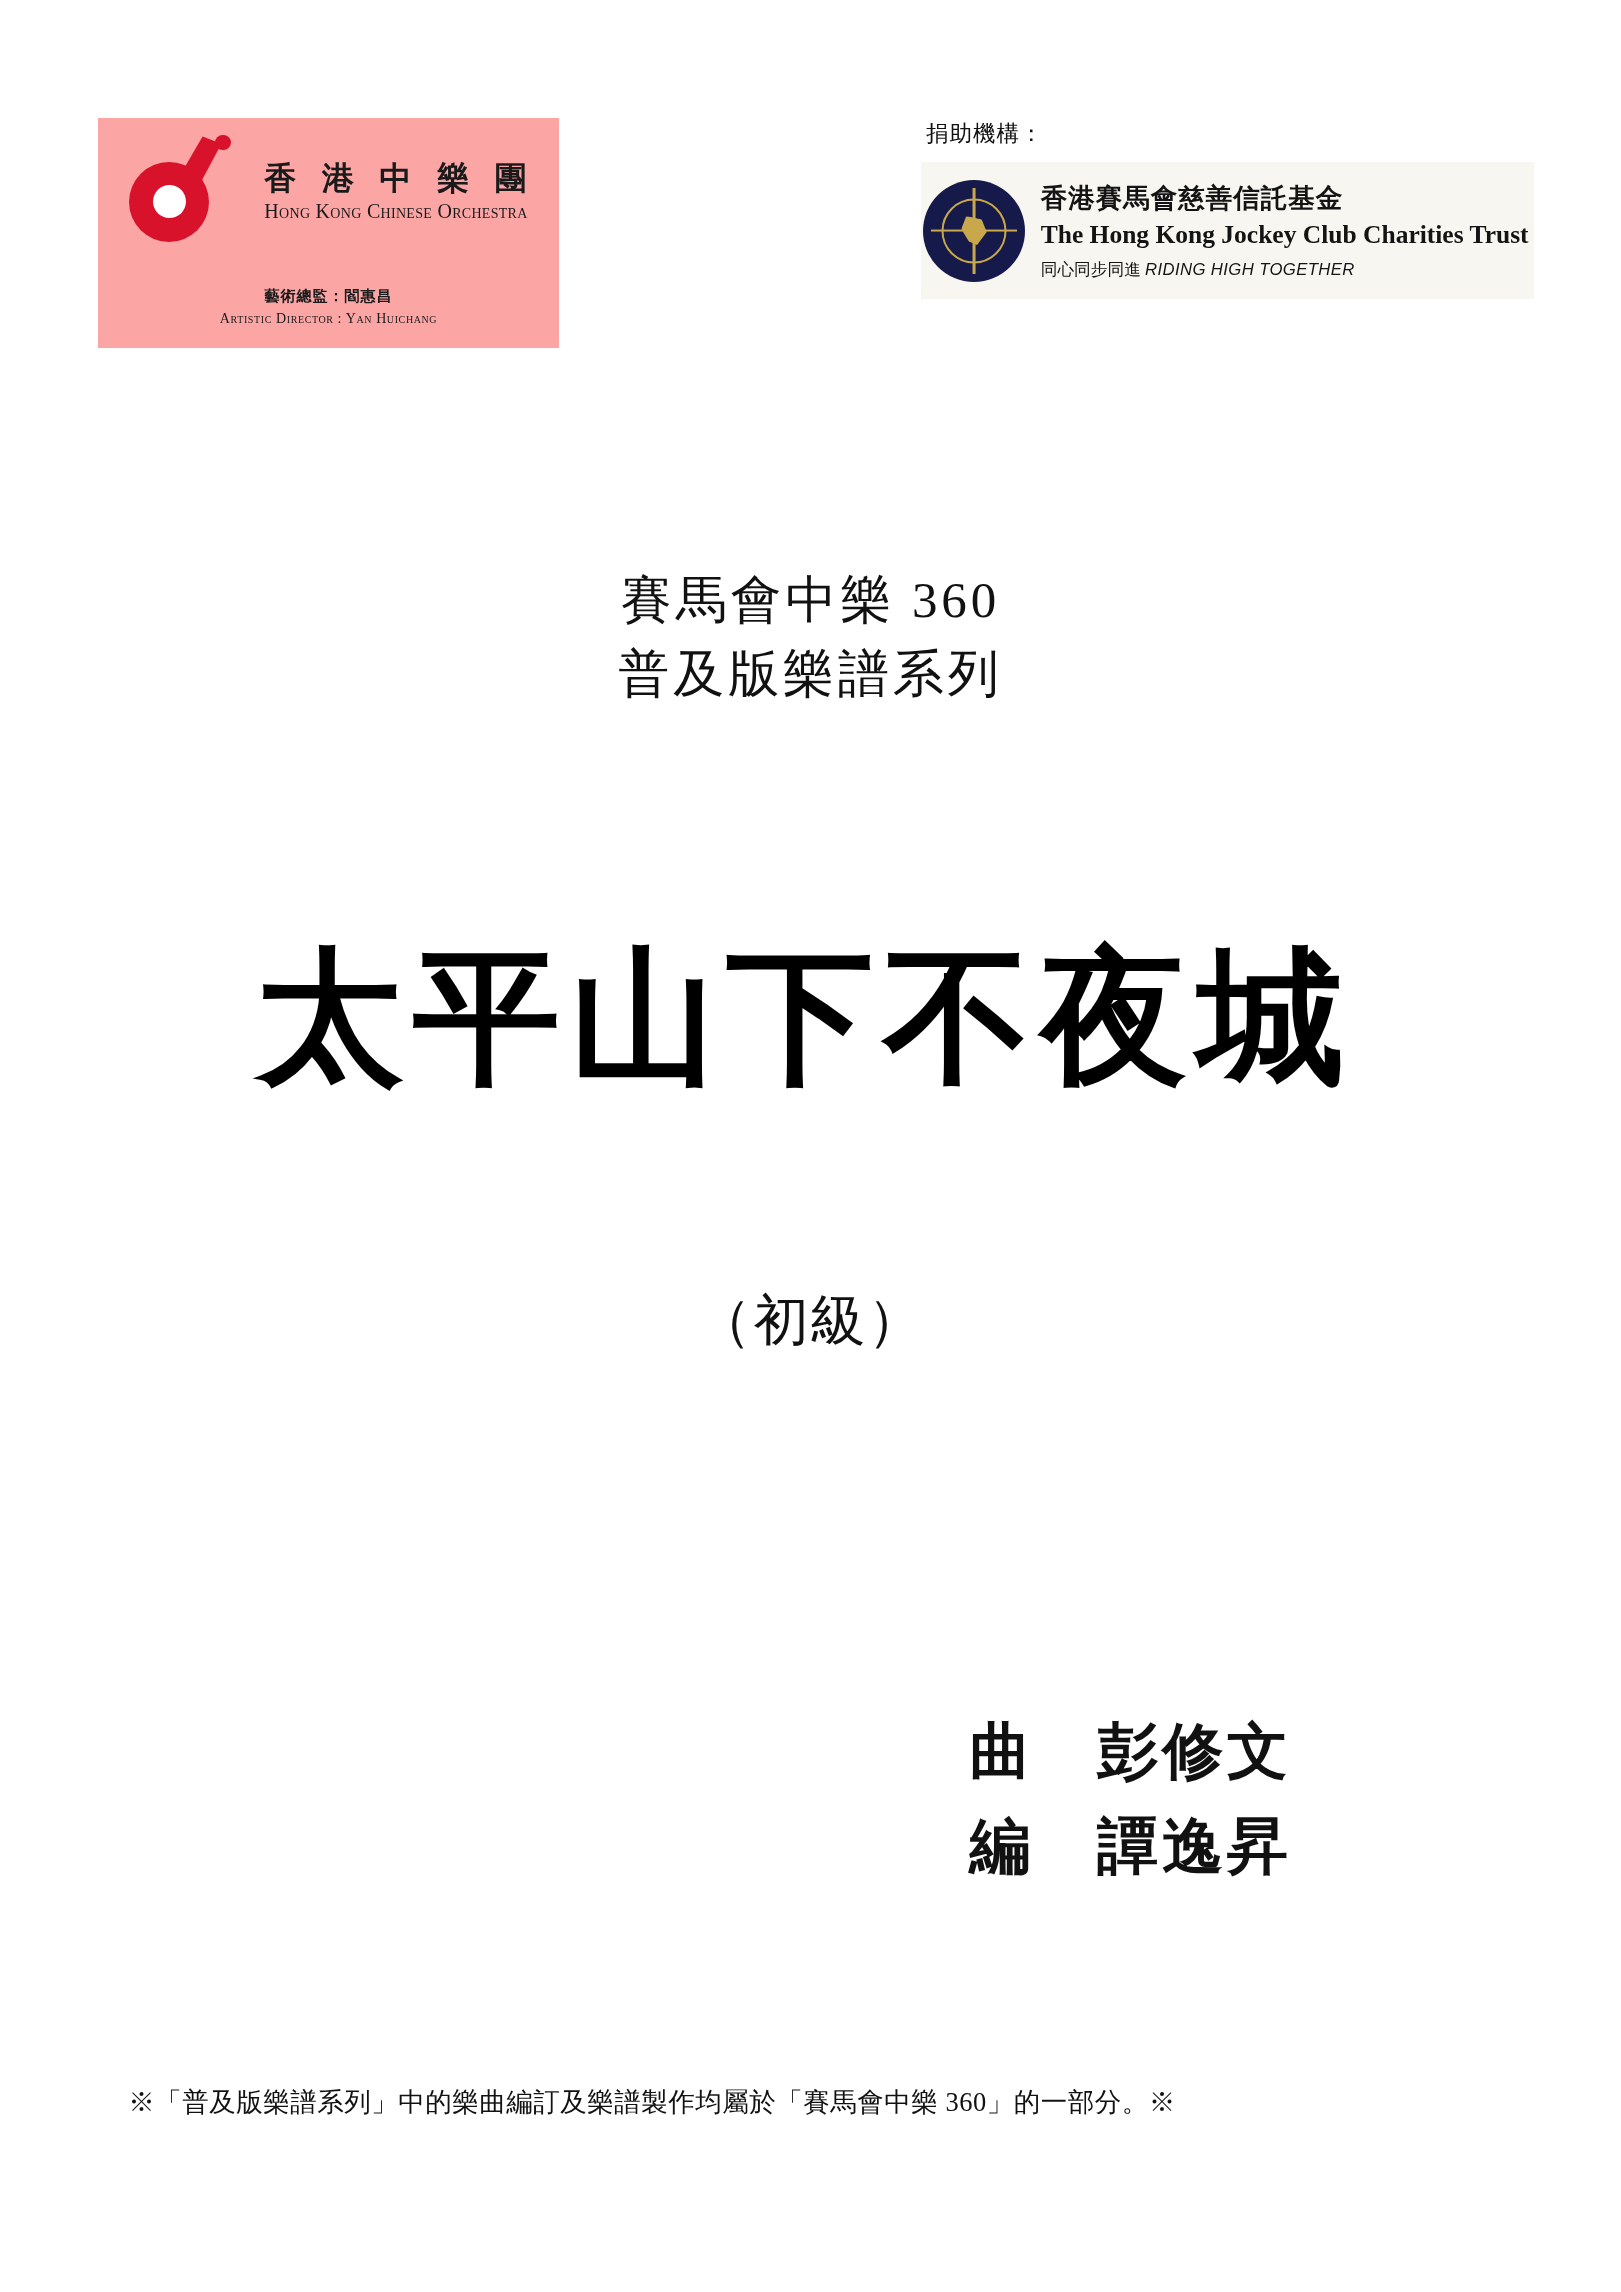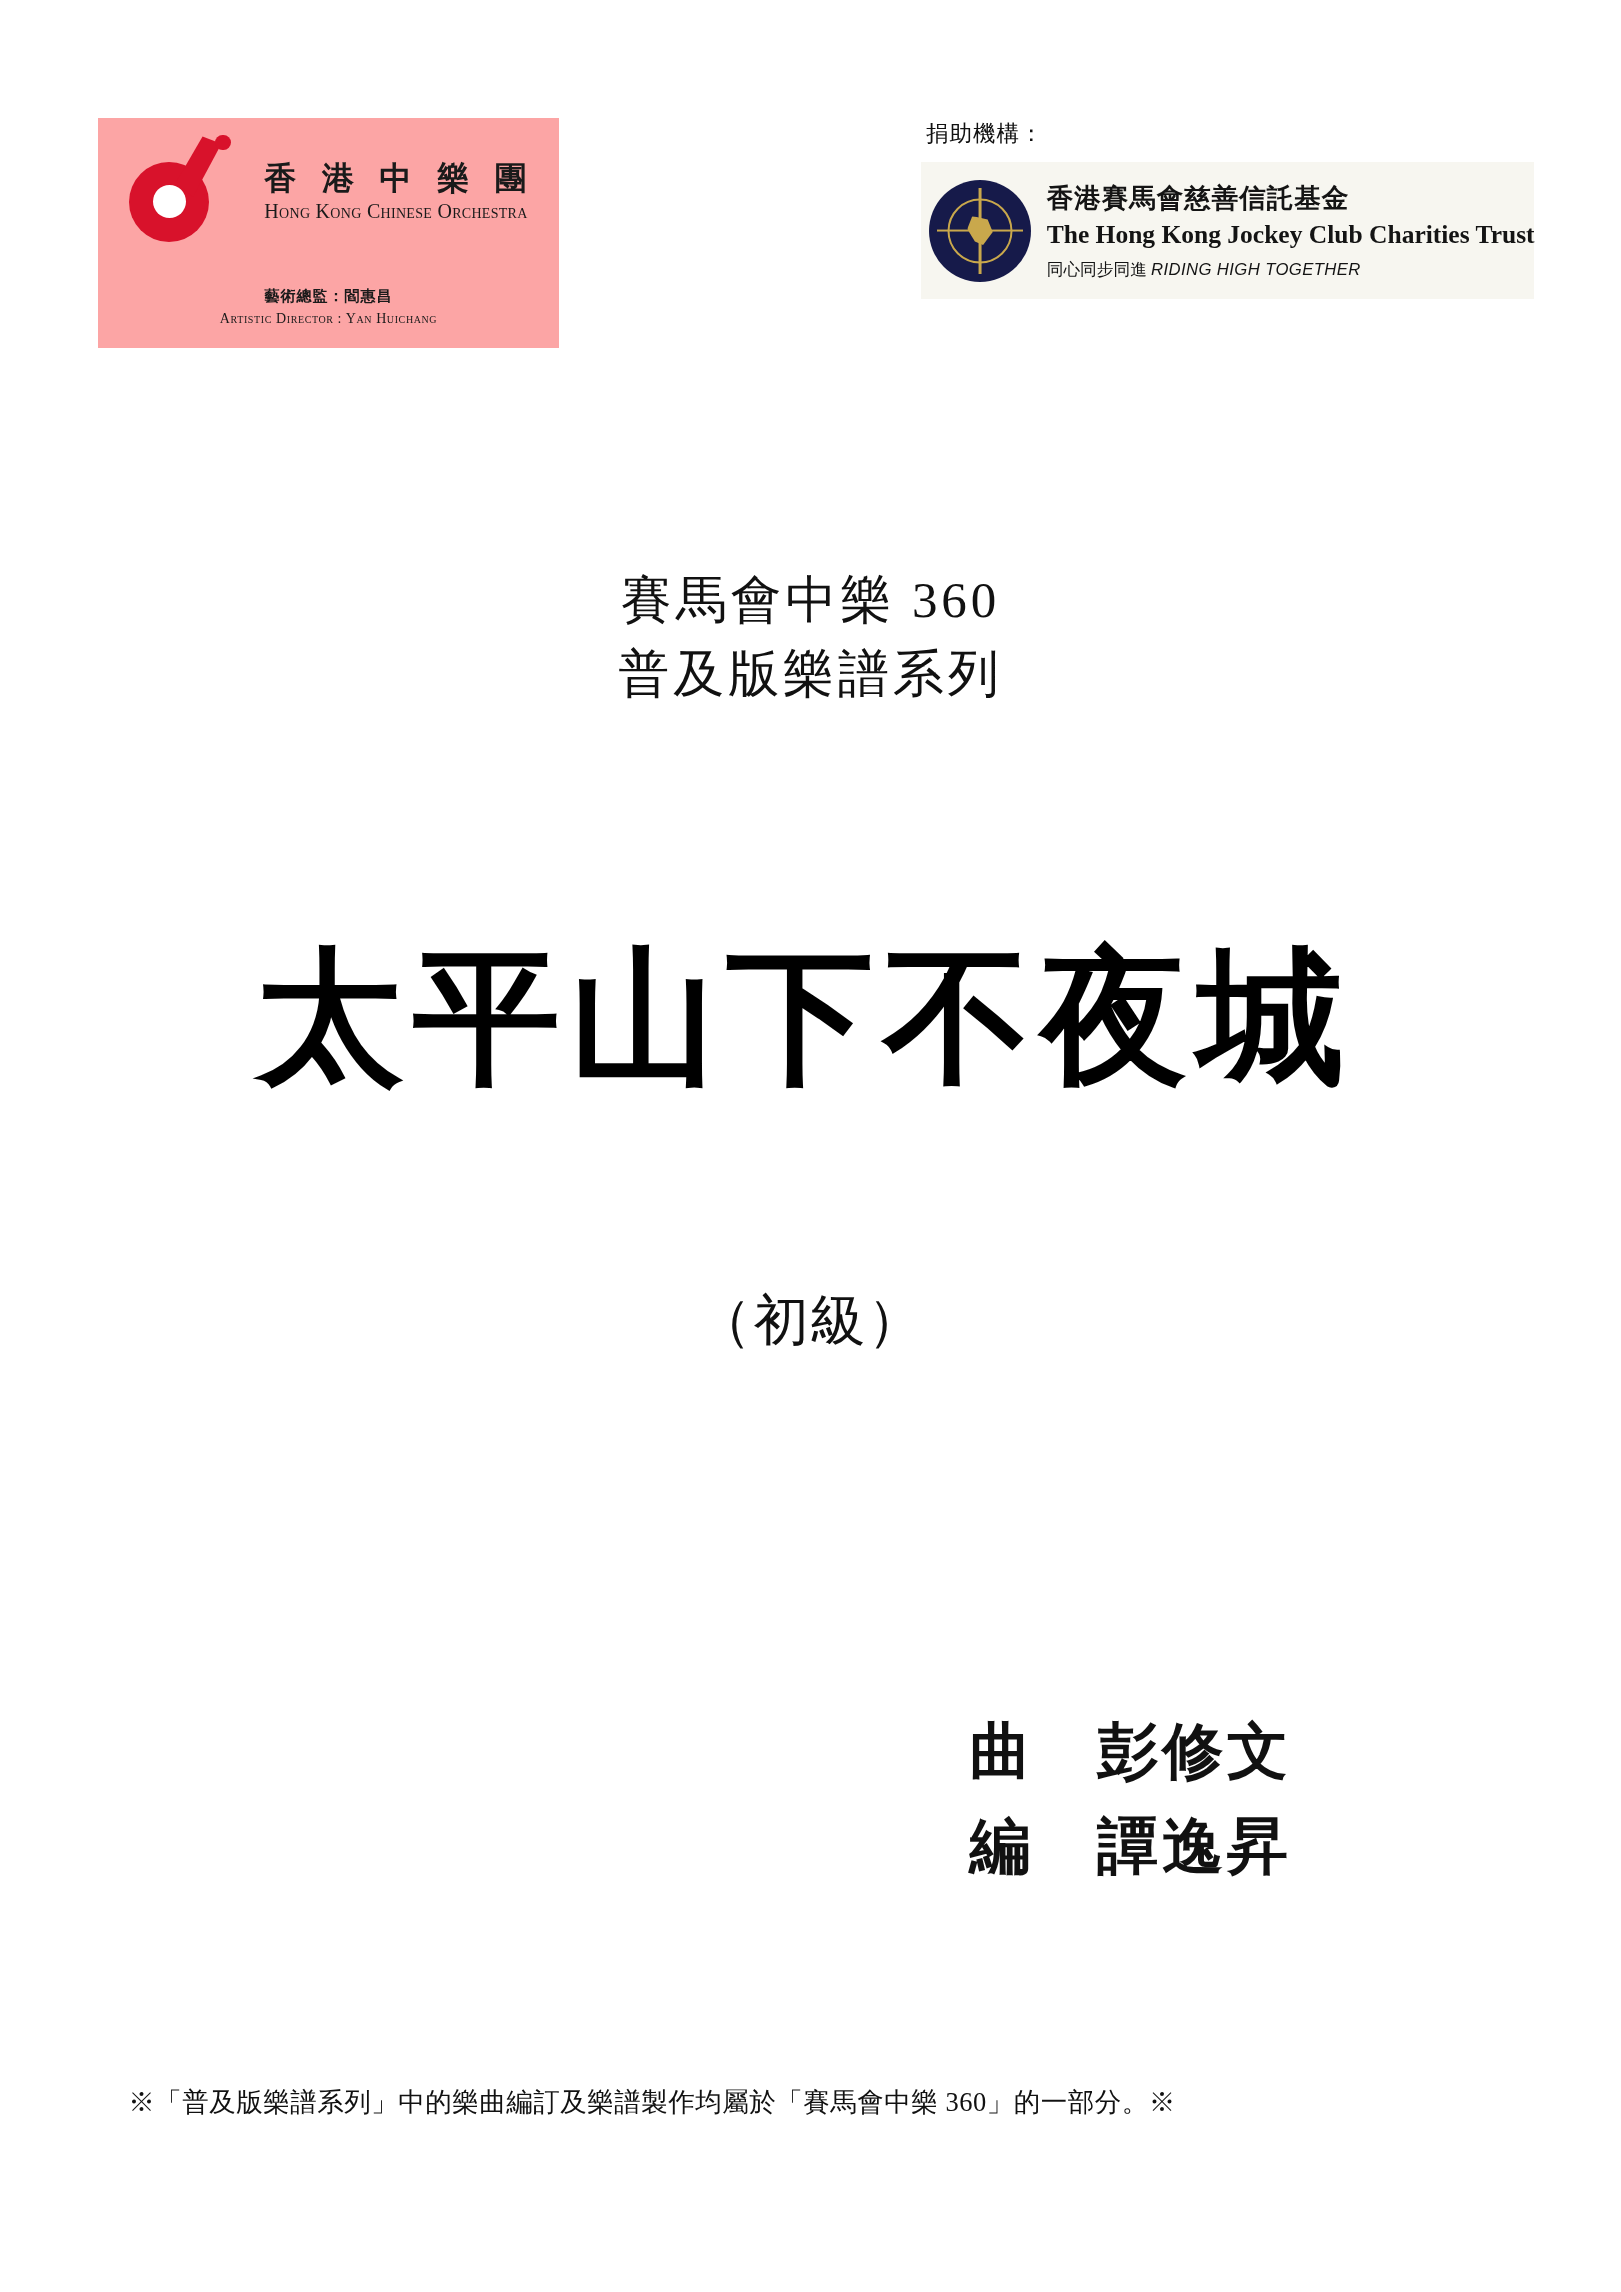--- a/index.html
+++ b/index.html
@@ -149,21 +149,21 @@
   }
   .donor-box {
     position: absolute;
     left: 921px;
     top: 162px;
     width: 613px;
     height: 137px;
     background: #f7f6f0;
     display: flex;
     align-items: center;
-    padding-left: 8px;
+    padding-left: 2px;
     box-sizing: border-box;
   }
   .jc-emblem {
     width: 102px;
     height: 102px;
     border-radius: 50%;
     background: #161a4a;
     position: relative;
     flex: 0 0 auto;
   }

